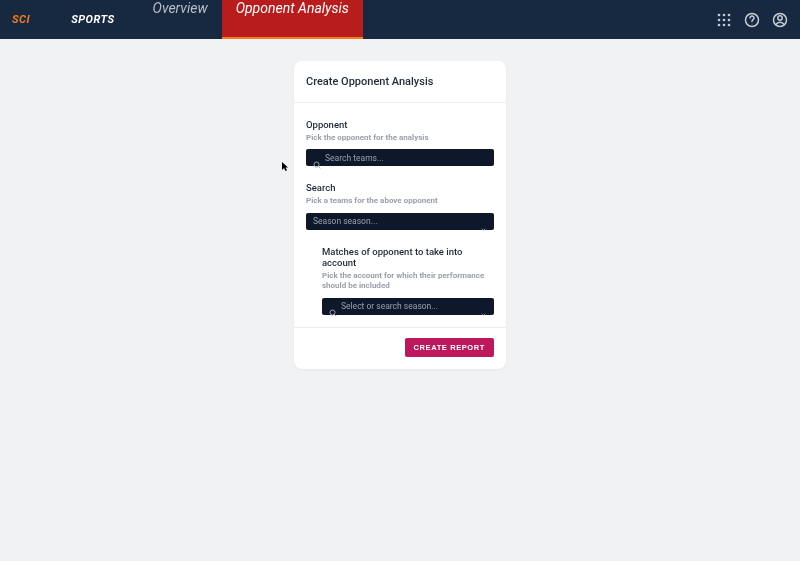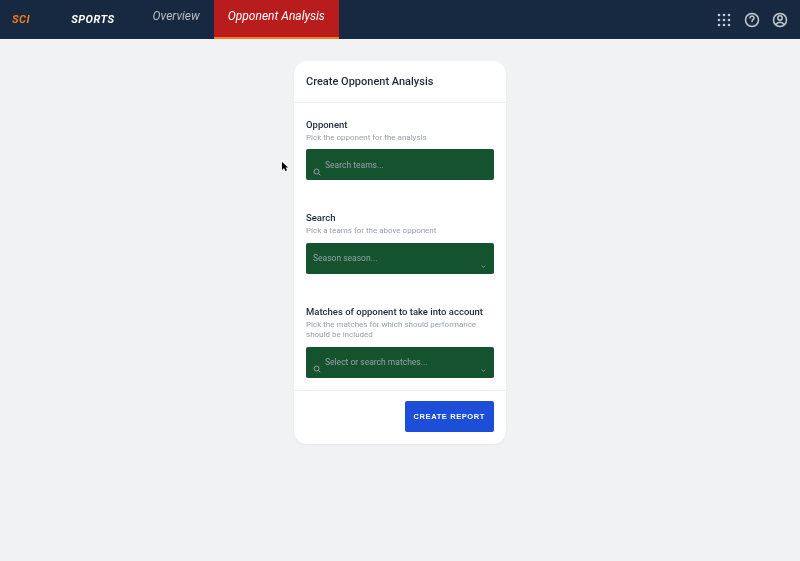--- a/index.html
+++ b/index.html
@@ -50,24 +50,24 @@
       padding-left: 41px;
     }
     
     .nav-tabs {
       display: flex;
       height: 100%;
     }
     
     .nav-tab {
       display: flex;
-      align-items: flex-end;
-      padding: 16px 14px;
+      align-items: flex-start;
+      padding: 0 14px;
       color: #b8bec7;
-      font-size: 12px;
+      font-size: 14px;
       cursor: pointer;
       height: 100%;
       position: relative;
     }
     
     .nav-tab.active {
       color: #ffffff;
       background: #b91c1c;
     }
     
@@ -111,69 +111,71 @@
     
     .main {
       padding-top: 22px;
       display: flex;
       justify-content: center;
     }
     
     .card {
       background: #ffffff;
       width: 212px;
-      border-radius: 13px;
+      border-radius: 8px;
       box-shadow: 0 1px 3px rgba(0,0,0,0.05);
     }
     
     .card-header {
       padding: 14px 12px 14px;
       border-bottom: 1px solid #eceef1;
     }
     
     .card-title {
       font-size: 11px;
       font-weight: 500;
       color: #1e2a3a;
     }
     
     .card-body {
       padding: 16px 12px 12px;
     }
     
     .form-group {
-      margin-bottom: 32px;
+      margin-bottom: 16px;
     }
     
     .form-group:last-child {
       margin-bottom: 0;
+      margin-left: 16px;
     }
     
     .form-label {
       font-size: 9.5px;
       font-weight: 500;
       color: #1e2a3a;
       display: block;
       margin-bottom: 3px;
     }
     
     .form-hint {
       font-size: 8px;
       color: #98a0ab;
       display: block;
       margin-bottom: 6px;
       line-height: 1.3;
+      font-weight: bold;
     }
     
     .form-input {
       width: 100%;
-      background: #14532d;
+      background: #0f172a;
       border: none;
       border-radius: 2px;
-      height: 31px;
+      height: 17px;
       display: flex;
       align-items: center;
       padding: 0 7px;
       position: relative;
     }
     
     .search-icon-small {
       width: 8px;
       height: 8px;
       margin-right: 4px;
@@ -209,25 +211,25 @@
     }
     
     .card-footer {
       padding: 10px 12px 12px;
       border-top: 1px solid #eceef1;
       display: flex;
       justify-content: flex-end;
     }
     
     .create-button {
-      background: #1d4ed8;
+      background: #be185d;
       color: #ffffff;
       border: none;
       border-radius: 2px;
-      padding: 11px 9px;
+      padding: 5px 9px;
       font-size: 7.5px;
       font-weight: 600;
       letter-spacing: 0.6px;
       cursor: pointer;
     }
     
     .cursor-pointer {
       position: absolute;
       left: 282px;
       top: 157px;
@@ -312,29 +314,29 @@
           <span class="chevron-icon">
             <svg viewBox="0 0 16 16">
                 <path d="M4 6 L8 10 L12 6"></path>
               </svg>
           </span>
         </div>
       </div>
 
       <div class="form-group">
         <span class="form-label">Matches of opponent to take into account</span>
-        <span class="form-hint">Pick the matches for which should performance should be included</span>
+        <span class="form-hint">Pick the account for which their performance should be included</span>
         <div class="form-input">
           <span class="search-icon-small">
             <svg viewBox="0 0 16 16">
                 <circle cx="7" cy="7" r="5"></circle>
                 <path d="M11 11 L14 14" stroke-linecap="round"></path>
               </svg>
           </span>
-          <span class="form-input-text">Select or search matches...</span>
+          <span class="form-input-text">Select or search season...</span>
           <span class="chevron-icon">
             <svg viewBox="0 0 16 16">
                 <path d="M4 6 L8 10 L12 6"></path>
               </svg>
           </span>
         </div>
       </div>
 
     </div>
     <div class="card-footer">

